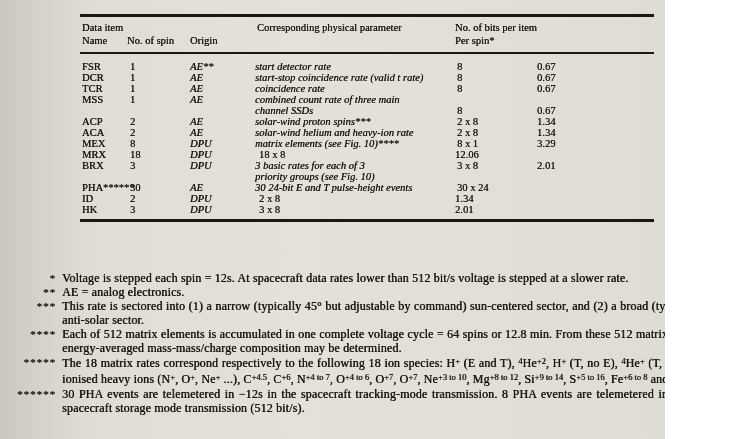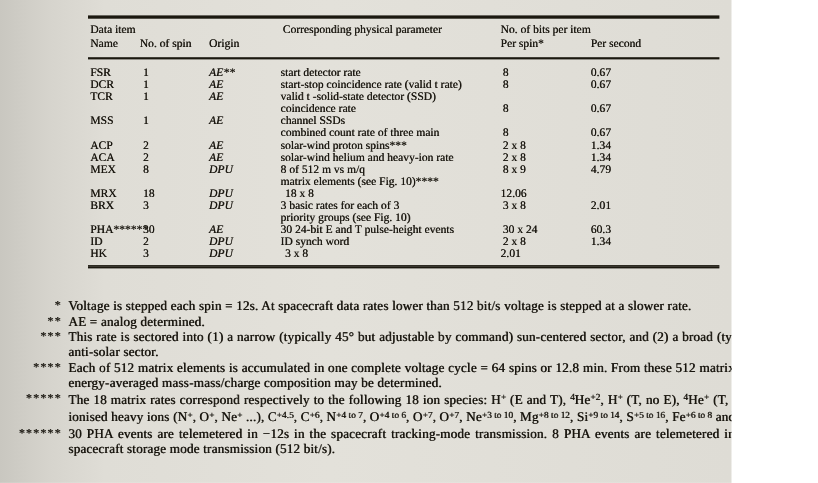--- a/index.html
+++ b/index.html
@@ -26,21 +26,21 @@
   .thead { grid-template-rows:13px 13px; line-height:13px; padding:4px 0 5px 2px; }
   .h-r1c1{grid-area:1/1} .h-r1c4{grid-area:1/4} .h-r1c56{grid-row:1; grid-column:5/7;}
   .h-r2c1{grid-area:2/1} .h-r2c2{grid-area:2/2} .h-r2c3{grid-area:2/3}
   .h-r2c5{grid-area:2/5} .h-r2c6{grid-area:2/6}
   .c { white-space:nowrap; overflow:visible; }
   .rows { padding-top:7px; padding-bottom:4px; }
   .trow { margin:0; }
   .cname  { padding-left:2px; }
   .cspin  { padding-left:5px; }
   .corigin{ padding-left:2px;font-style:italic; }
-  .cparam { display:flex; flex-direction:column; }
+  .cparam { display:flex; flex-direction:column;font-style:italic; }
   .cbits  { padding-left:4px; }
   .csec   { padding-left:2px; }
   .trow.bits2 .cbits, .trow.bits2 .csec { align-self:end; }
   .totals { padding:4px 0 4px 0; line-height:13px; }
   
   .footnotes {
     position:absolute; left:6px; top:271px; width:734px;
     font-size:12px; line-height:14px;
     letter-spacing:0.15px;
     text-shadow: 0.45px 0 0 rgba(23,20,13,0.9);
@@ -68,21 +68,20 @@
     <div class="rule thick"></div>
 
     <div class="tgrid thead">
       <span class="c h-r1c1">Data item</span>
       <span class="c h-r1c4">Corresponding physical parameter</span>
       <span class="c h-r1c56">No. of bits per item</span>
       <span class="c h-r2c1">Name</span>
       <span class="c h-r2c2">No. of spin</span>
       <span class="c h-r2c3">Origin</span>
       <span class="c h-r2c5">Per spin*</span>
-      <span class="c h-r2c6">Per second</span>
     </div>
 
     <div class="rule thin"></div>
 
     <div class="rows">
 
       <div class="tgrid trow">
         <span class="c cname">FSR</span>
         <span class="c cspin">1</span>
         <span class="c corigin">AE**</span>
@@ -102,34 +101,33 @@
           </span>
         <span class="c cbits">8</span>
         <span class="c csec">0.67</span>
       </div>
 
       <div class="tgrid trow bits2">
         <span class="c cname">TCR</span>
         <span class="c cspin">1</span>
         <span class="c corigin">AE</span>
         <span class="c cparam">
-          <span>valid t -solid-state detector (SSD)</span>
           <span>coincidence rate</span>
         </span>
         <span class="c cbits">8</span>
         <span class="c csec">0.67</span>
       </div>
 
       <div class="tgrid trow bits2">
         <span class="c cname">MSS</span>
         <span class="c cspin">1</span>
         <span class="c corigin">AE</span>
         <span class="c cparam">
+          <span>combined count rate of three main</span>
           <span>channel SSDs</span>
-          <span>combined count rate of three main</span>
         </span>
         <span class="c cbits">8</span>
         <span class="c csec">0.67</span>
       </div>
 
       <div class="tgrid trow">
         <span class="c cname">ACP</span>
         <span class="c cspin">2</span>
         <span class="c corigin">AE</span>
         <span class="c cparam">
@@ -148,25 +146,24 @@
           </span>
         <span class="c cbits">2 x 8</span>
         <span class="c csec">1.34</span>
       </div>
 
       <div class="tgrid trow">
         <span class="c cname">MEX</span>
         <span class="c cspin">8</span>
         <span class="c corigin">DPU</span>
         <span class="c cparam">
-          <span>8 of 512 m vs m/q</span>
           <span>matrix elements (see Fig. 10)****</span>
         </span>
-        <span class="c cbits">8 x 9</span>
-        <span class="c csec">4.79</span>
+        <span class="c cbits">8 x 1</span>
+        <span class="c csec">3.29</span>
       </div>
 
       <div class="tgrid trow">
         <span class="c cname">MRX</span>
         <span class="c cspin">18</span>
         <span class="c corigin">DPU</span>
         <span class="c cbits">18 x 8</span>
         <span class="c csec">12.06</span>
       </div>
 
@@ -183,30 +180,26 @@
       </div>
 
       <div class="tgrid trow">
         <span class="c cname">PHA******</span>
         <span class="c cspin">30</span>
         <span class="c corigin">AE</span>
         <span class="c cparam">
             <span>30 24-bit E and T pulse-height events</span>
           </span>
         <span class="c cbits">30 x 24</span>
-        <span class="c csec">60.3</span>
       </div>
 
       <div class="tgrid trow">
         <span class="c cname">ID</span>
         <span class="c cspin">2</span>
         <span class="c corigin">DPU</span>
-        <span class="c cparam">
-            <span>ID synch word</span>
-          </span>
         <span class="c cbits">2 x 8</span>
         <span class="c csec">1.34</span>
       </div>
 
       <div class="tgrid trow">
         <span class="c cname">HK</span>
         <span class="c cspin">3</span>
         <span class="c corigin">DPU</span>
         <span class="c cbits">3 x 8</span>
         <span class="c csec">2.01</span>
@@ -222,21 +215,21 @@
 
   <div class="footnotes">
 
     <div class="fn">
       <span class="fn-marker">*</span>
       <div class="fn-text"><span>Voltage is stepped each spin = 12s. At spacecraft data rates lower than 512 bit/s voltage is stepped at a slower rate.</span></div>
     </div>
 
     <div class="fn">
       <span class="fn-marker">**</span>
-      <div class="fn-text"><span>AE = analog determined.</span></div>
+      <div class="fn-text"><span>AE = analog electronics.</span></div>
     </div>
 
     <div class="fn">
       <span class="fn-marker">***</span>
       <div class="fn-text"><span>This rate is sectored into (1) a narrow (typically 45° but adjustable by command) sun-centered sector, and (2) a broad (typically 315°) anti-solar sector.</span></div>
     </div>
 
     <div class="fn">
       <span class="fn-marker">****</span>
       <div class="fn-text"><span>Each of 512 matrix elements is accumulated in one complete voltage cycle = 64 spins or 12.8 min. From these 512 matrix elements an energy-averaged mass-mass/charge composition may be determined.</span></div>

